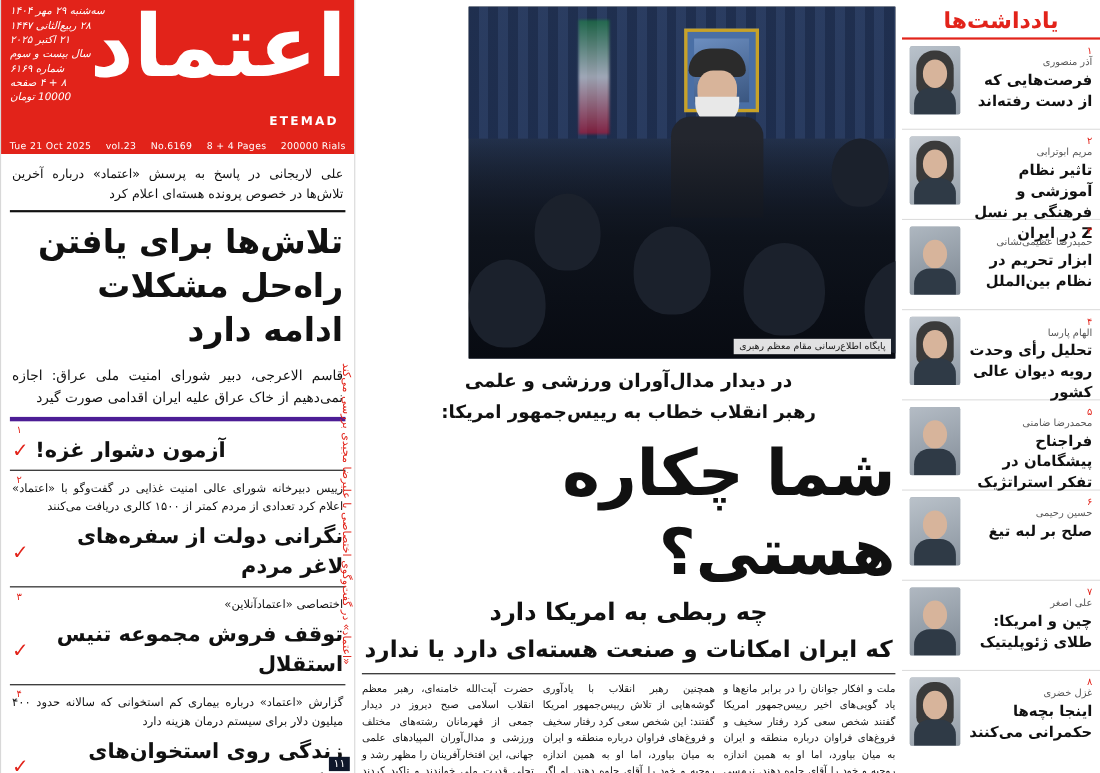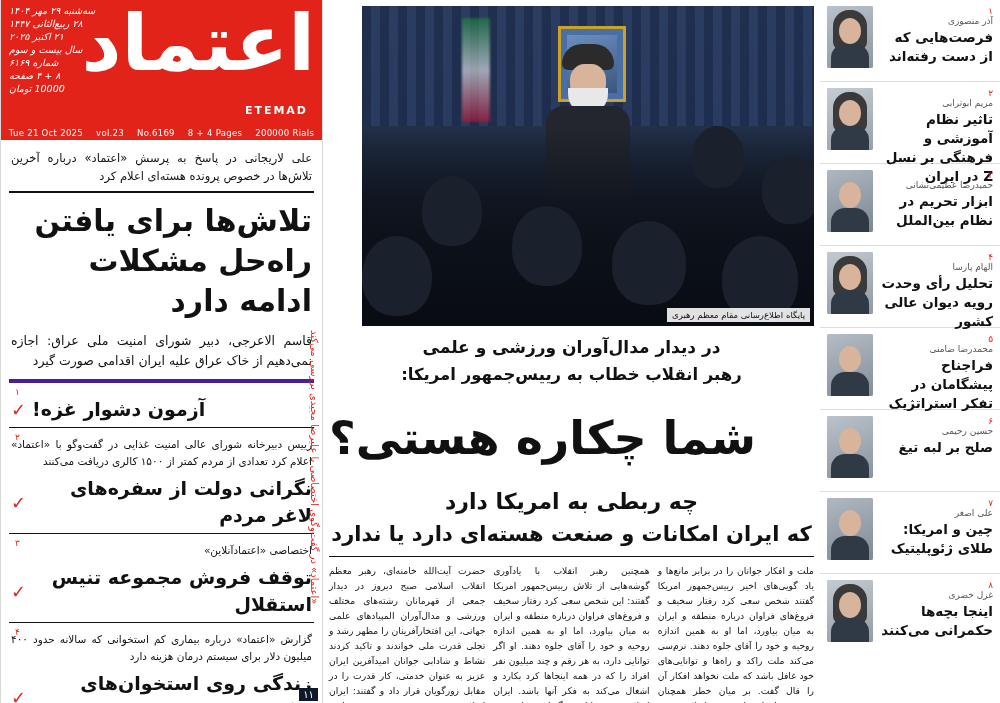--- a/index.html
+++ b/index.html
@@ -63,21 +63,21 @@
   }
   .item .title .tick{color:#e2231a;font-size:18px;font-weight:bold;}
   .pagenum{
     position:absolute;right:4px;bottom:2px;background:#0f172a;color:#fff;font-size:10px;
     padding:1px 4px;
   }
 
   
   .col-center{width:498px;height:703px;box-sizing:border-box;padding:6px 6px 0 6px;position:relative;border-left:1px solid #d8d8d8;}
   .photo{
-    position:relative;width:452px;height:320px;overflow:hidden;background:#1a2230;
+    position:relative;width:388px;height:320px;overflow:hidden;background:#1a2230;
   }
   .photo .sky{position:absolute;inset:0;background:
      linear-gradient(180deg,#2d3b55 0%,#22304a 38%,#1b2436 58%,#141a26 100%);}
   .photo .curtain{position:absolute;left:0;top:0;width:100%;height:120px;
      background:repeating-linear-gradient(90deg,#1d2d4e 0 9px,#2a3d63 9px 18px);opacity:.85;}
   .photo .frame{position:absolute;left:196px;top:20px;width:62px;height:70px;background:#4a6fa5;border:3px solid #c9a227;}
   .photo .frame:after{content:"";position:absolute;inset:6px;background:linear-gradient(160deg,#6c8ec0,#3a5680);}
   .photo .flagL{position:absolute;left:100px;top:12px;width:28px;height:104px;background:linear-gradient(180deg,#1b8a3d,#ffffff,#c8102e);opacity:.55;filter:blur(1px);}
   .photo .crowd{position:absolute;left:0;bottom:0;width:100%;height:200px;
      background:linear-gradient(180deg,rgba(12,16,24,0) 0%,#0e131c 45%,#080b12 100%);}
@@ -91,22 +91,22 @@
     position:absolute;right:4px;bottom:4px;background:rgba(255,255,255,.88);color:#111;
     font-size:8.5px;padding:2px 5px;direction:rtl;
   }
   .c-kicker{
     direction:rtl;text-align:center;font-size:17px;line-height:26px;font-weight:bold;color:#111;padding:8px 4px 0 4px;
   }
   .c-kicker2{
     direction:rtl;text-align:center;font-size:16.5px;line-height:26px;font-weight:bold;color:#111;padding:2px 4px 4px 4px;
   }
   .c-main{
-    direction:rtl;text-align:left;font-weight:bold;color:#111;
-    font-size:46px;line-height:88px;padding:2px 0 4px 0;letter-spacing:-1px;
+    direction:rtl;text-align:right;font-weight:bold;color:#111;
+    font-size:58px;line-height:72px;padding:2px 0 4px 0;letter-spacing:-1px;
   }
   .c-sub1{direction:rtl;text-align:center;font-size:22px;line-height:32px;font-weight:bold;color:#111;}
   .c-sub2{direction:rtl;text-align:center;font-size:21px;line-height:32px;font-weight:bold;color:#111;padding-bottom:6px;border-bottom:1px solid #111;}
   .c-cols{display:flex;flex-direction:row-reverse;gap:8px;padding-top:6px;}
   .c-cols .cc{flex:1;direction:rtl;text-align:justify;font-size:9.2px;line-height:15px;color:#111;}
 
   
   .col-left{width:180px;height:703px;box-sizing:border-box;background:#fff;}
   .yad-head{
     border-bottom:2px solid #e2231a;padding:6px 8px 4px 8px;text-align:center;
@@ -234,20 +234,21 @@
 
     <div class="c-cols">
       <div class="cc">حضرت آیت‌الله خامنه‌ای، رهبر معظم انقلاب اسلامی صبح دیروز در دیدار جمعی از قهرمانان رشته‌های مختلف ورزشی و مدال‌آوران المپیادهای علمی جهانی، این افتخارآفرینان را مظهر رشد و تجلی قدرت ملی خواندند و تاکید کردند نشاط و شادابی جوانان امیدآفرین ایران عزیز به عنوان خدمتی، کار قدرت را در مقابل زورگویان قرار داد و گفتند: ایران اسلامی در عرصه ورزشی و علمی استوار می‌ایستد.</div>
       <div class="cc">همچنین رهبر انقلاب با یادآوری گوشه‌هایی از تلاش رییس‌جمهور امریکا گفتند: این شخص سعی کرد رفتار سخیف و فروغ‌های فراوان درباره منطقه و ایران به میان بیاورد، اما او به همین اندازه روحیه و خود را آقای جلوه دهند. او اگر توانایی دارد، به هر رقم و چند میلیون نفر افراد را که در همه اینجاها کرد بکارد و اشغال می‌کند به فکر آنها باشد. ایران اسلامی در مقابل زورگویان می‌ایستد و ذهن‌های جهانی بر امت را به قدرت نخواهد داد.</div>
       <div class="cc">ملت و افکار جوانان را در برابر مانع‌ها و یاد گویی‌های اخیر رییس‌جمهور امریکا گفتند شخص سعی کرد رفتار سخیف و فروغ‌های فراوان درباره منطقه و ایران به میان بیاورد، اما او به همین اندازه روحیه و خود را آقای جلوه دهند. نرم‌سی می‌کند ملت راکد و راه‌ها و توانایی‌های خود غافل باشد که ملت نخواهد افکار آن را قال گفت. بر میان خطر همچنان پذیرفت راه‌های دادن رهبر انقلاب برخی و سوء‌فهم‌ها و تحلیل‌های غربی کشور را حرف‌های مطالعه نشده دانستند.</div>
     </div>
 
   </div>
 
   <div class="col-left">
+    <div class="yad-head">یادداشت‌ها</div>
 
     <div class="yad">
       <div class="ph">
         <div class="bg" style="background:linear-gradient(160deg,#b9c2cb,#8d97a2)"></div>
         <div class="hj"></div>
         <div class="fc"></div>
         <div class="bd"></div>
       </div>
       <div class="txt">
         <div class="n">۱</div>

